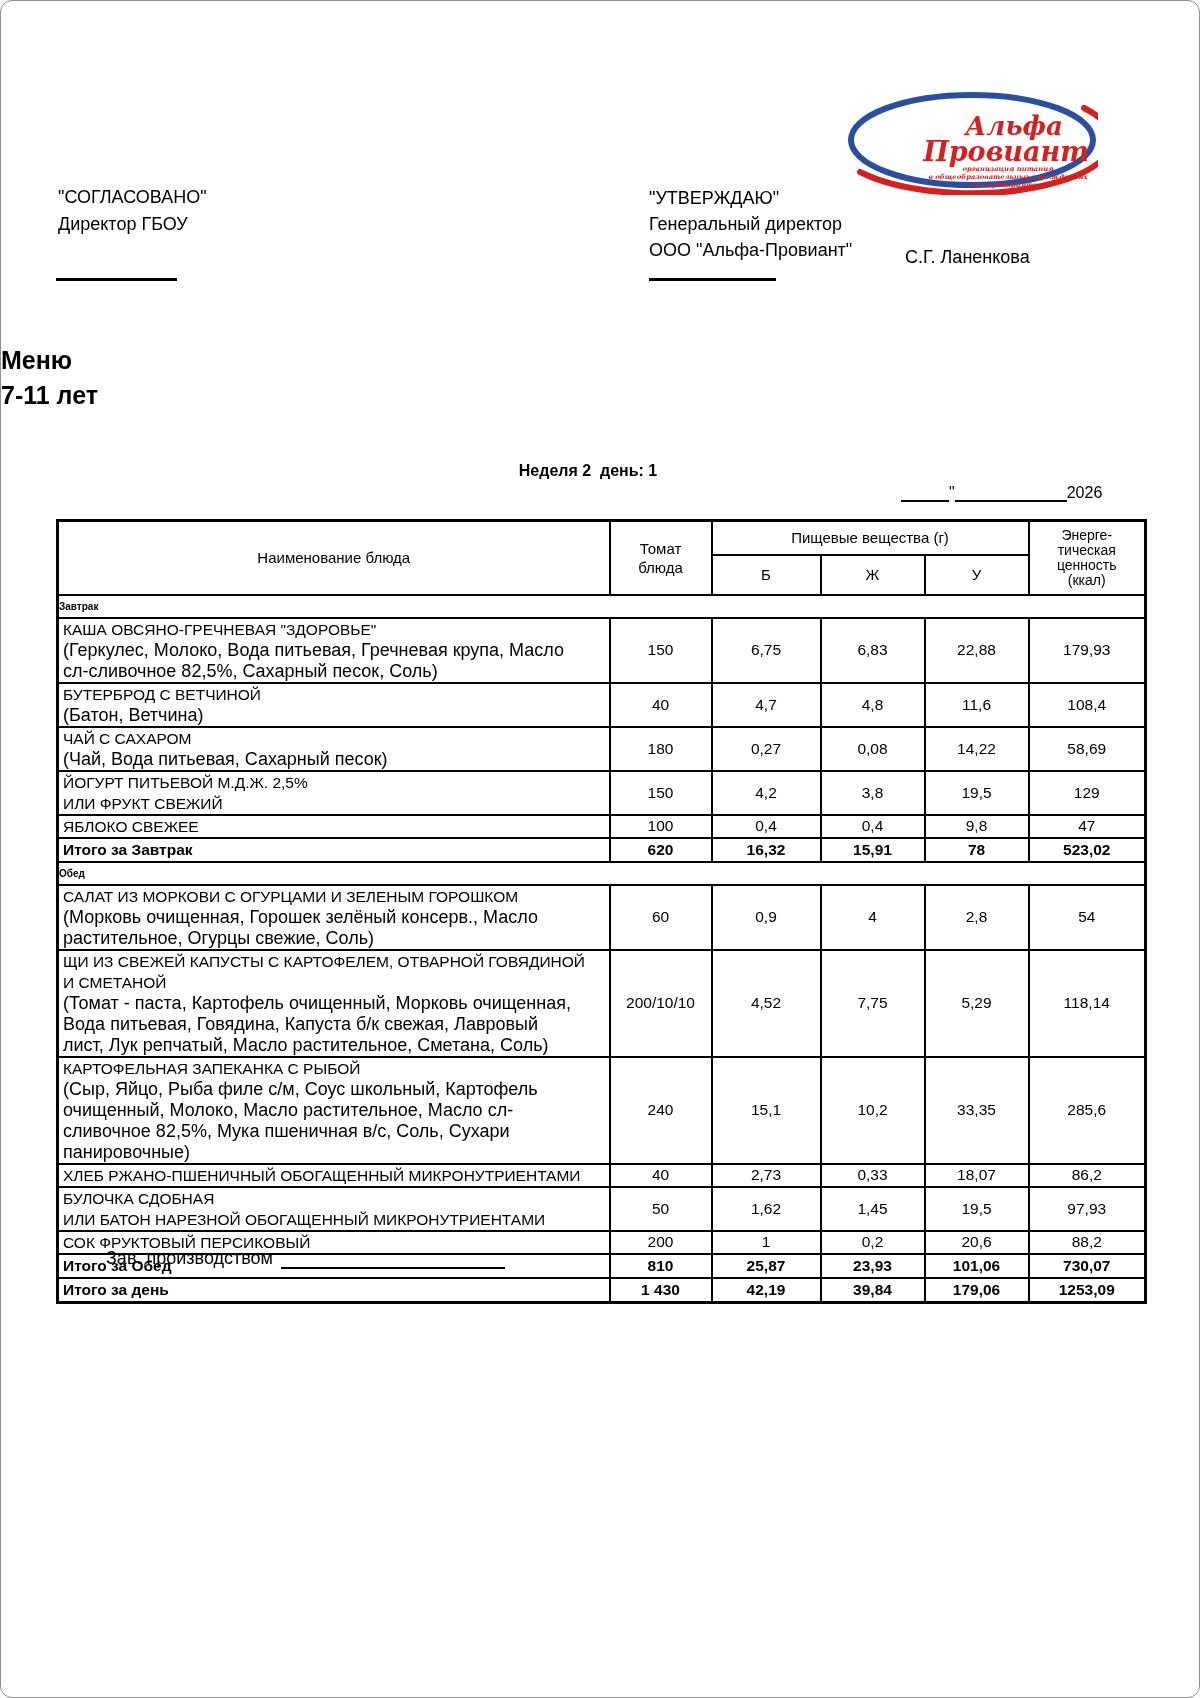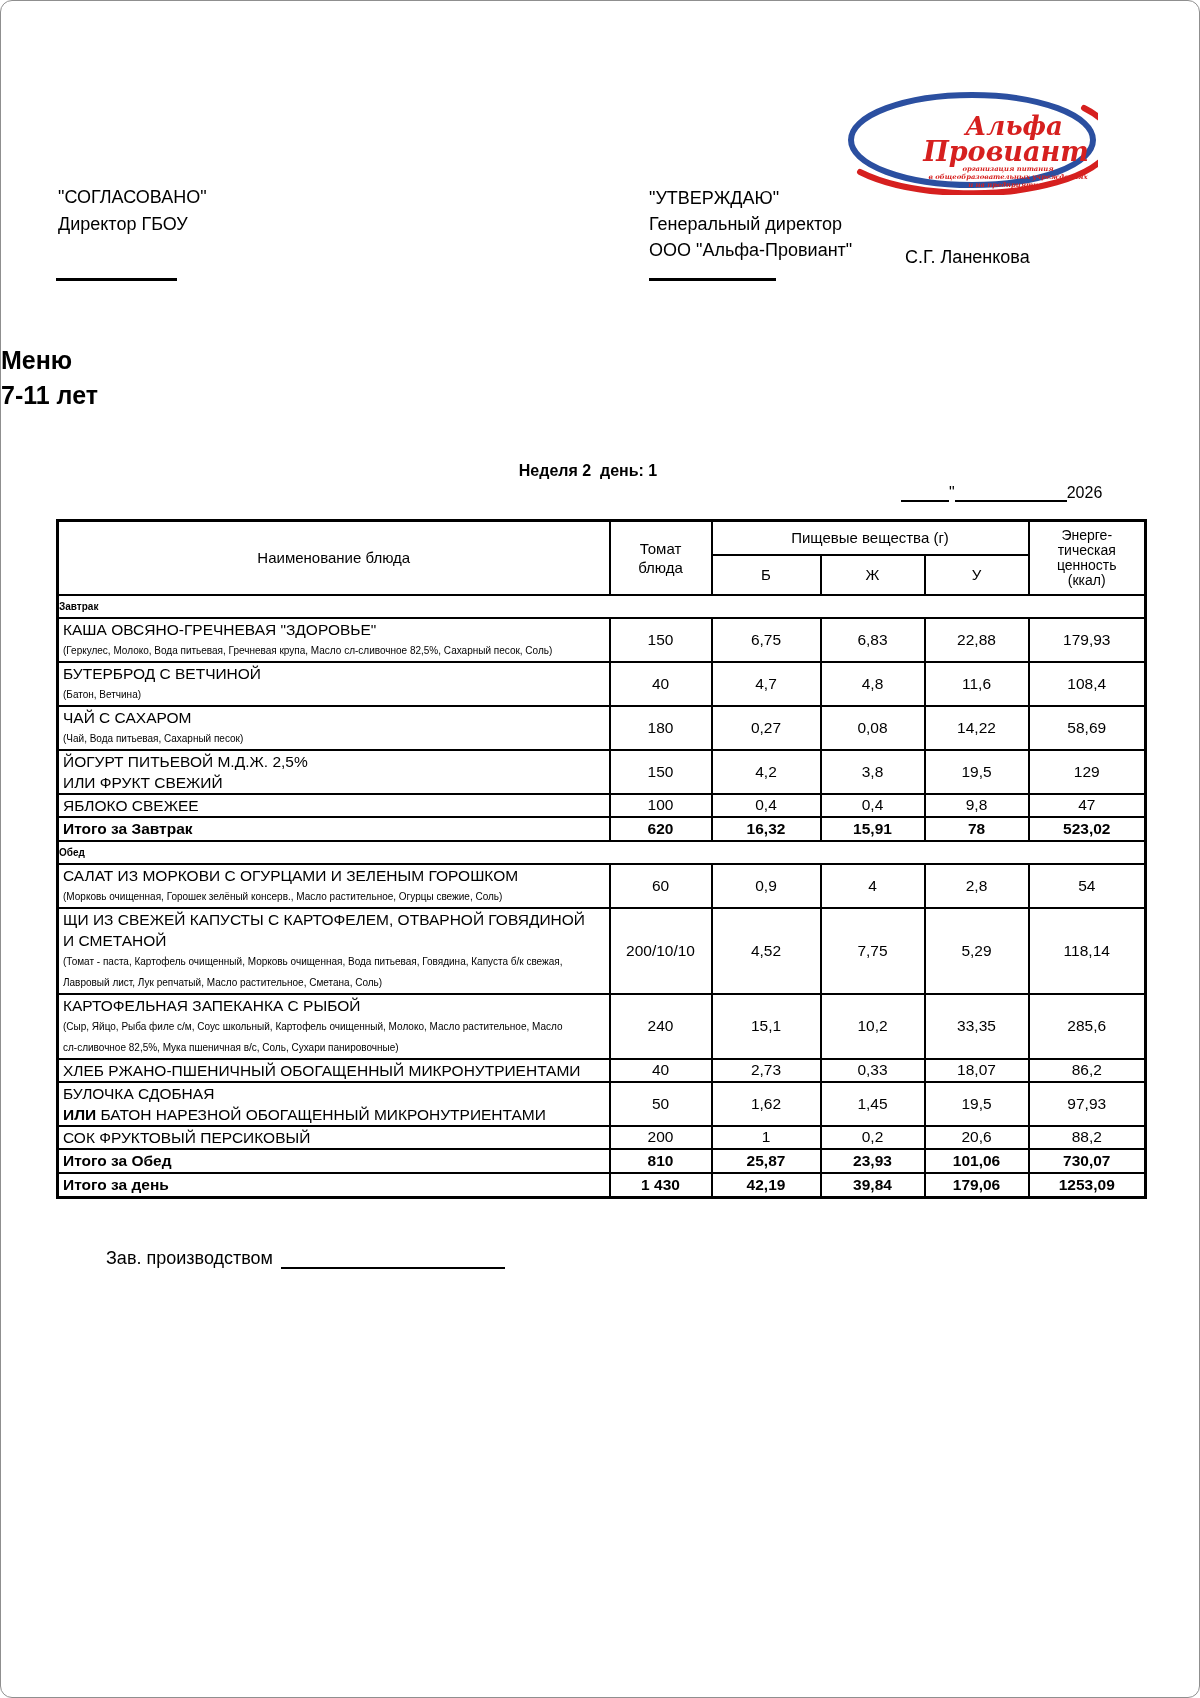--- a/index.html
+++ b/index.html
@@ -35,21 +35,21 @@
                border-collapse:collapse; table-layout:fixed; border:3px solid #000;}
   .menu-table th, .menu-table td {border:2px solid #000; background:#fff;}
   .menu-table thead th {font-weight:normal; font-size:15px; text-align:center; padding:0 2px; vertical-align:middle;}
   .th-row1 {height:34px;}
   .th-row2 {height:40px;}
   .output-line {line-height:19px;}
   .energy-line {font-size:14px; line-height:15px;}
   .section-cell {font-weight:bold; text-align:left; font-size:10px; height:21px; line-height:21px; padding:0;}
   .name-cell {vertical-align:top; padding:0 2px 0 4px; text-align:left;}
   .dish-title {font-size:15.5px; line-height:21px; max-width:522px;}
-  .ingredients {font-size:10px; line-height:21px; max-width:510px;}
+  .ingredients {font-size:18px; line-height:21px; max-width:510px;}
   .num-cell {text-align:center; font-size:15.5px; vertical-align:middle; padding:0 2px;}
   .total-row td {font-weight:bold;}
   .total-row .name-cell {vertical-align:middle;margin-top:8px;}
   .total-row .dish-title {line-height:22px;}
   
   .footer {position:absolute; left:105px; top:1247px; font-size:18px;}
   .footer-line {display:inline-block; width:224px; border-bottom:2px solid #000; height:16px; margin-left:8px; vertical-align:bottom;}
 </style>
 </head>
 <body>
@@ -230,21 +230,21 @@
           </td>
           <td class="num-cell">40</td>
           <td class="num-cell">2,73</td>
           <td class="num-cell">0,33</td>
           <td class="num-cell">18,07</td>
           <td class="num-cell">86,2</td>
         </tr>
         <tr>
           <td class="name-cell">
             <div class="dish-title">БУЛОЧКА СДОБНАЯ</div>
-            <div class="dish-title"><span style="font-weight: bold;">ИЛИ </span>БАТОН НАРЕЗНОЙ ОБОГАЩЕННЫЙ МИКРОНУТРИЕНТАМИ</div>
+            <div class="dish-title"><span style="font-weight: normal;">ИЛИ </span>БАТОН НАРЕЗНОЙ ОБОГАЩЕННЫЙ МИКРОНУТРИЕНТАМИ</div>
           </td>
           <td class="num-cell">50</td>
           <td class="num-cell">1,62</td>
           <td class="num-cell">1,45</td>
           <td class="num-cell">19,5</td>
           <td class="num-cell">97,93</td>
         </tr>
         <tr>
           <td class="name-cell">
             <div class="dish-title">СОК ФРУКТОВЫЙ ПЕРСИКОВЫЙ</div>

